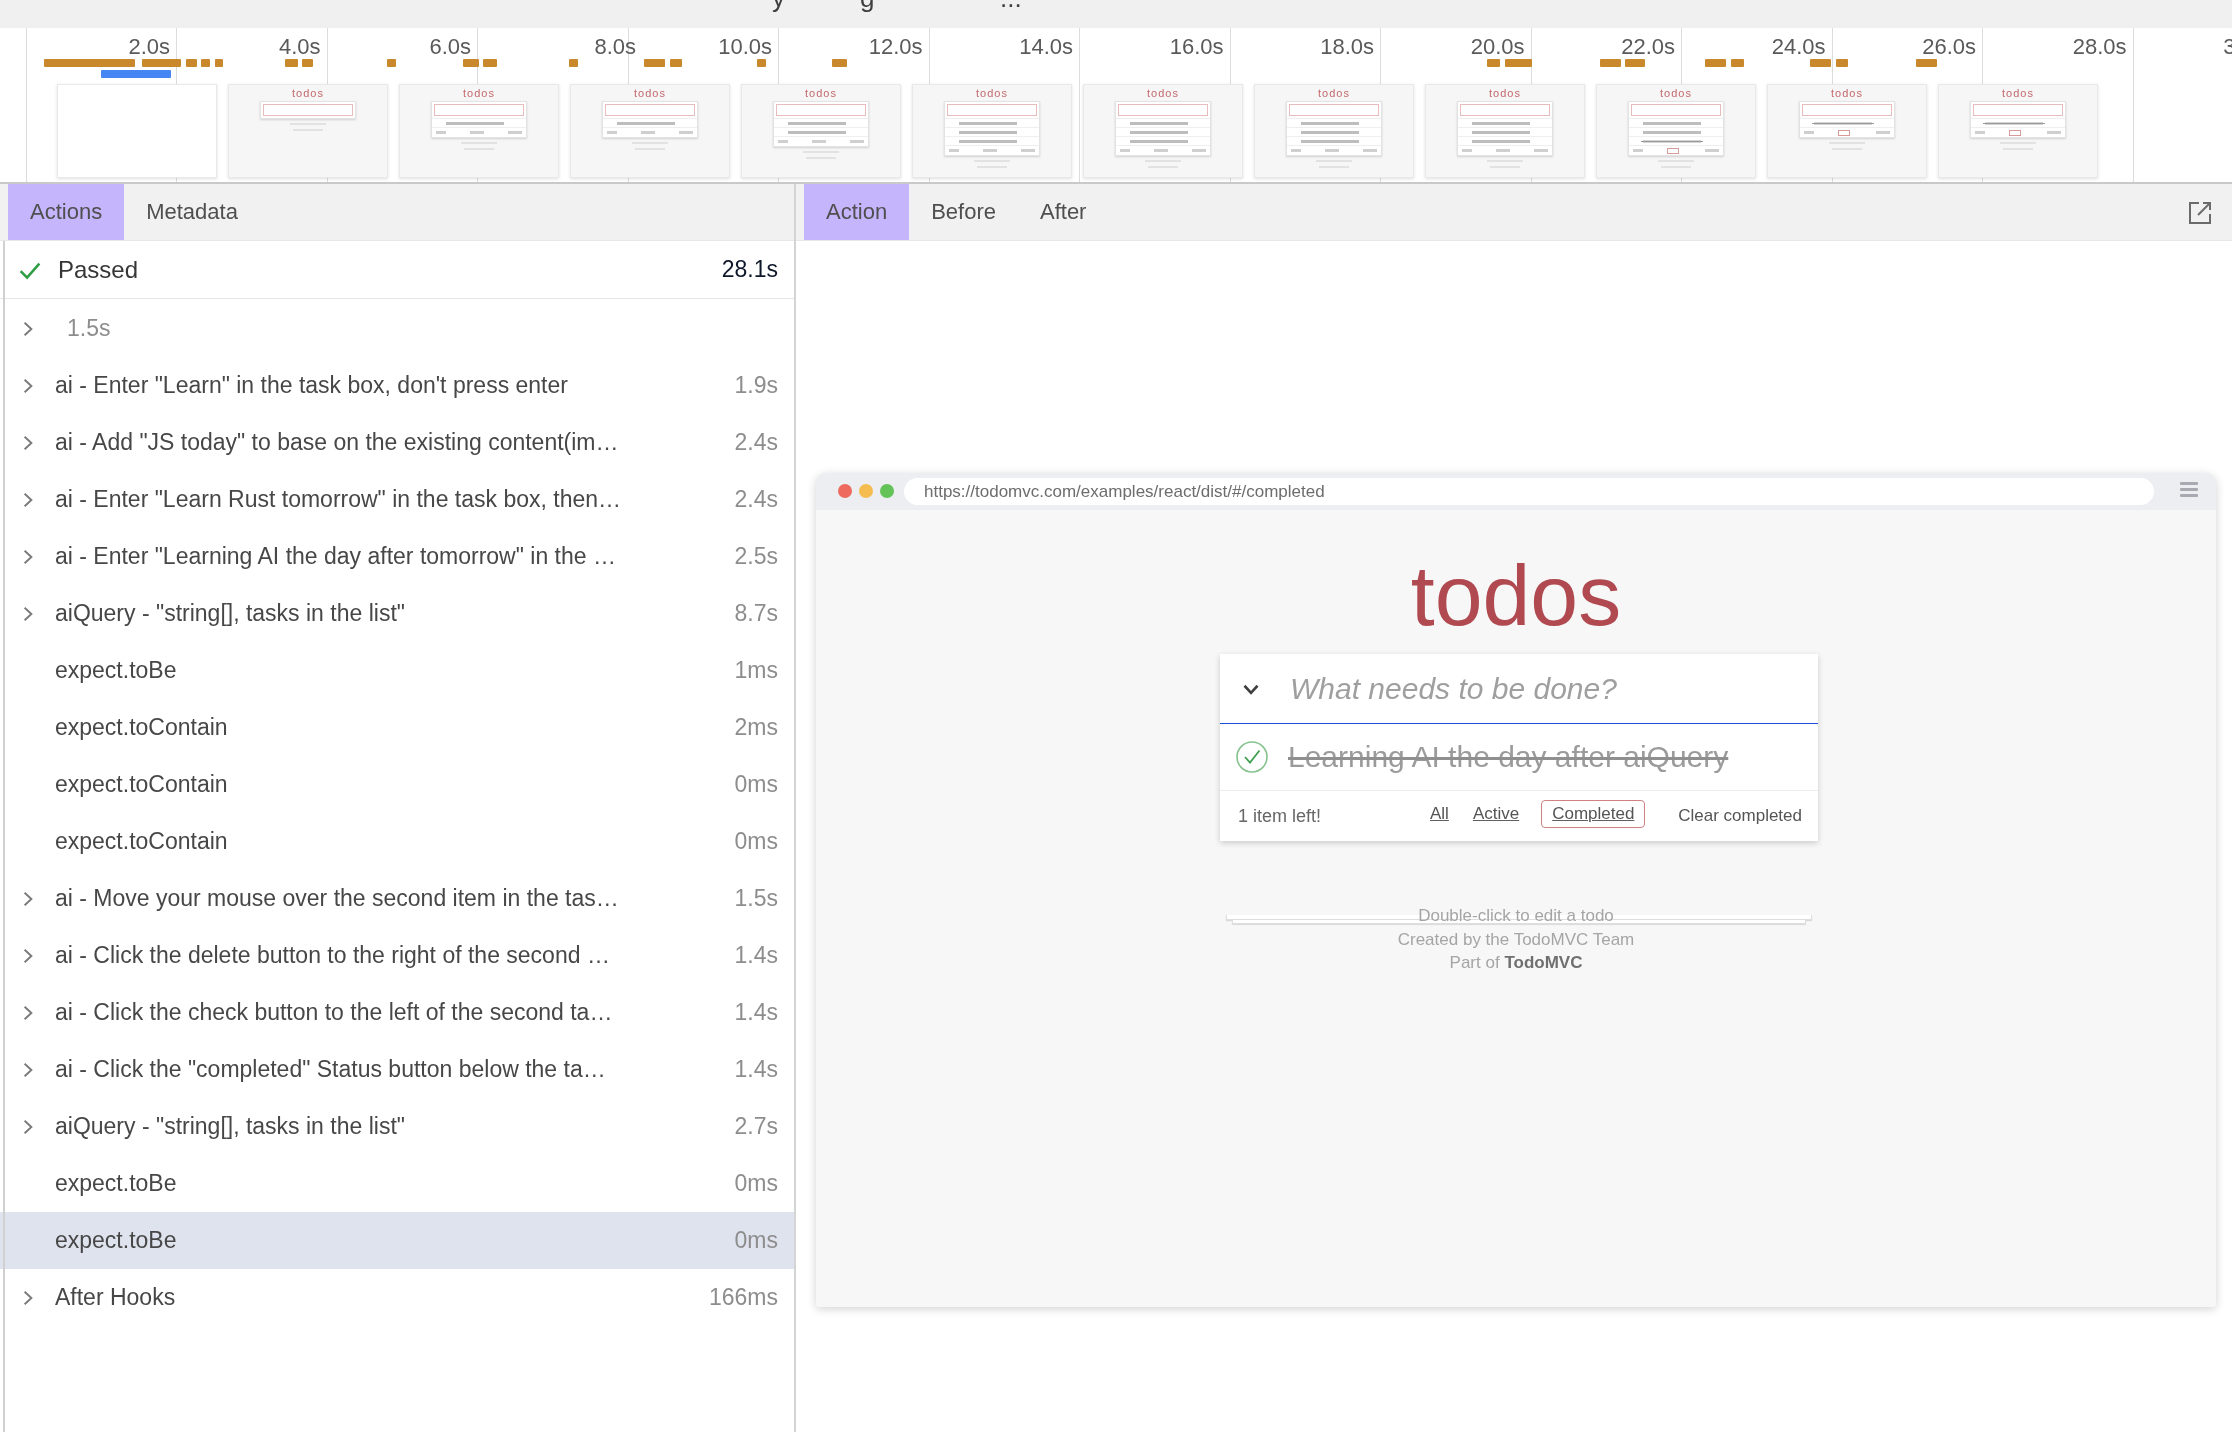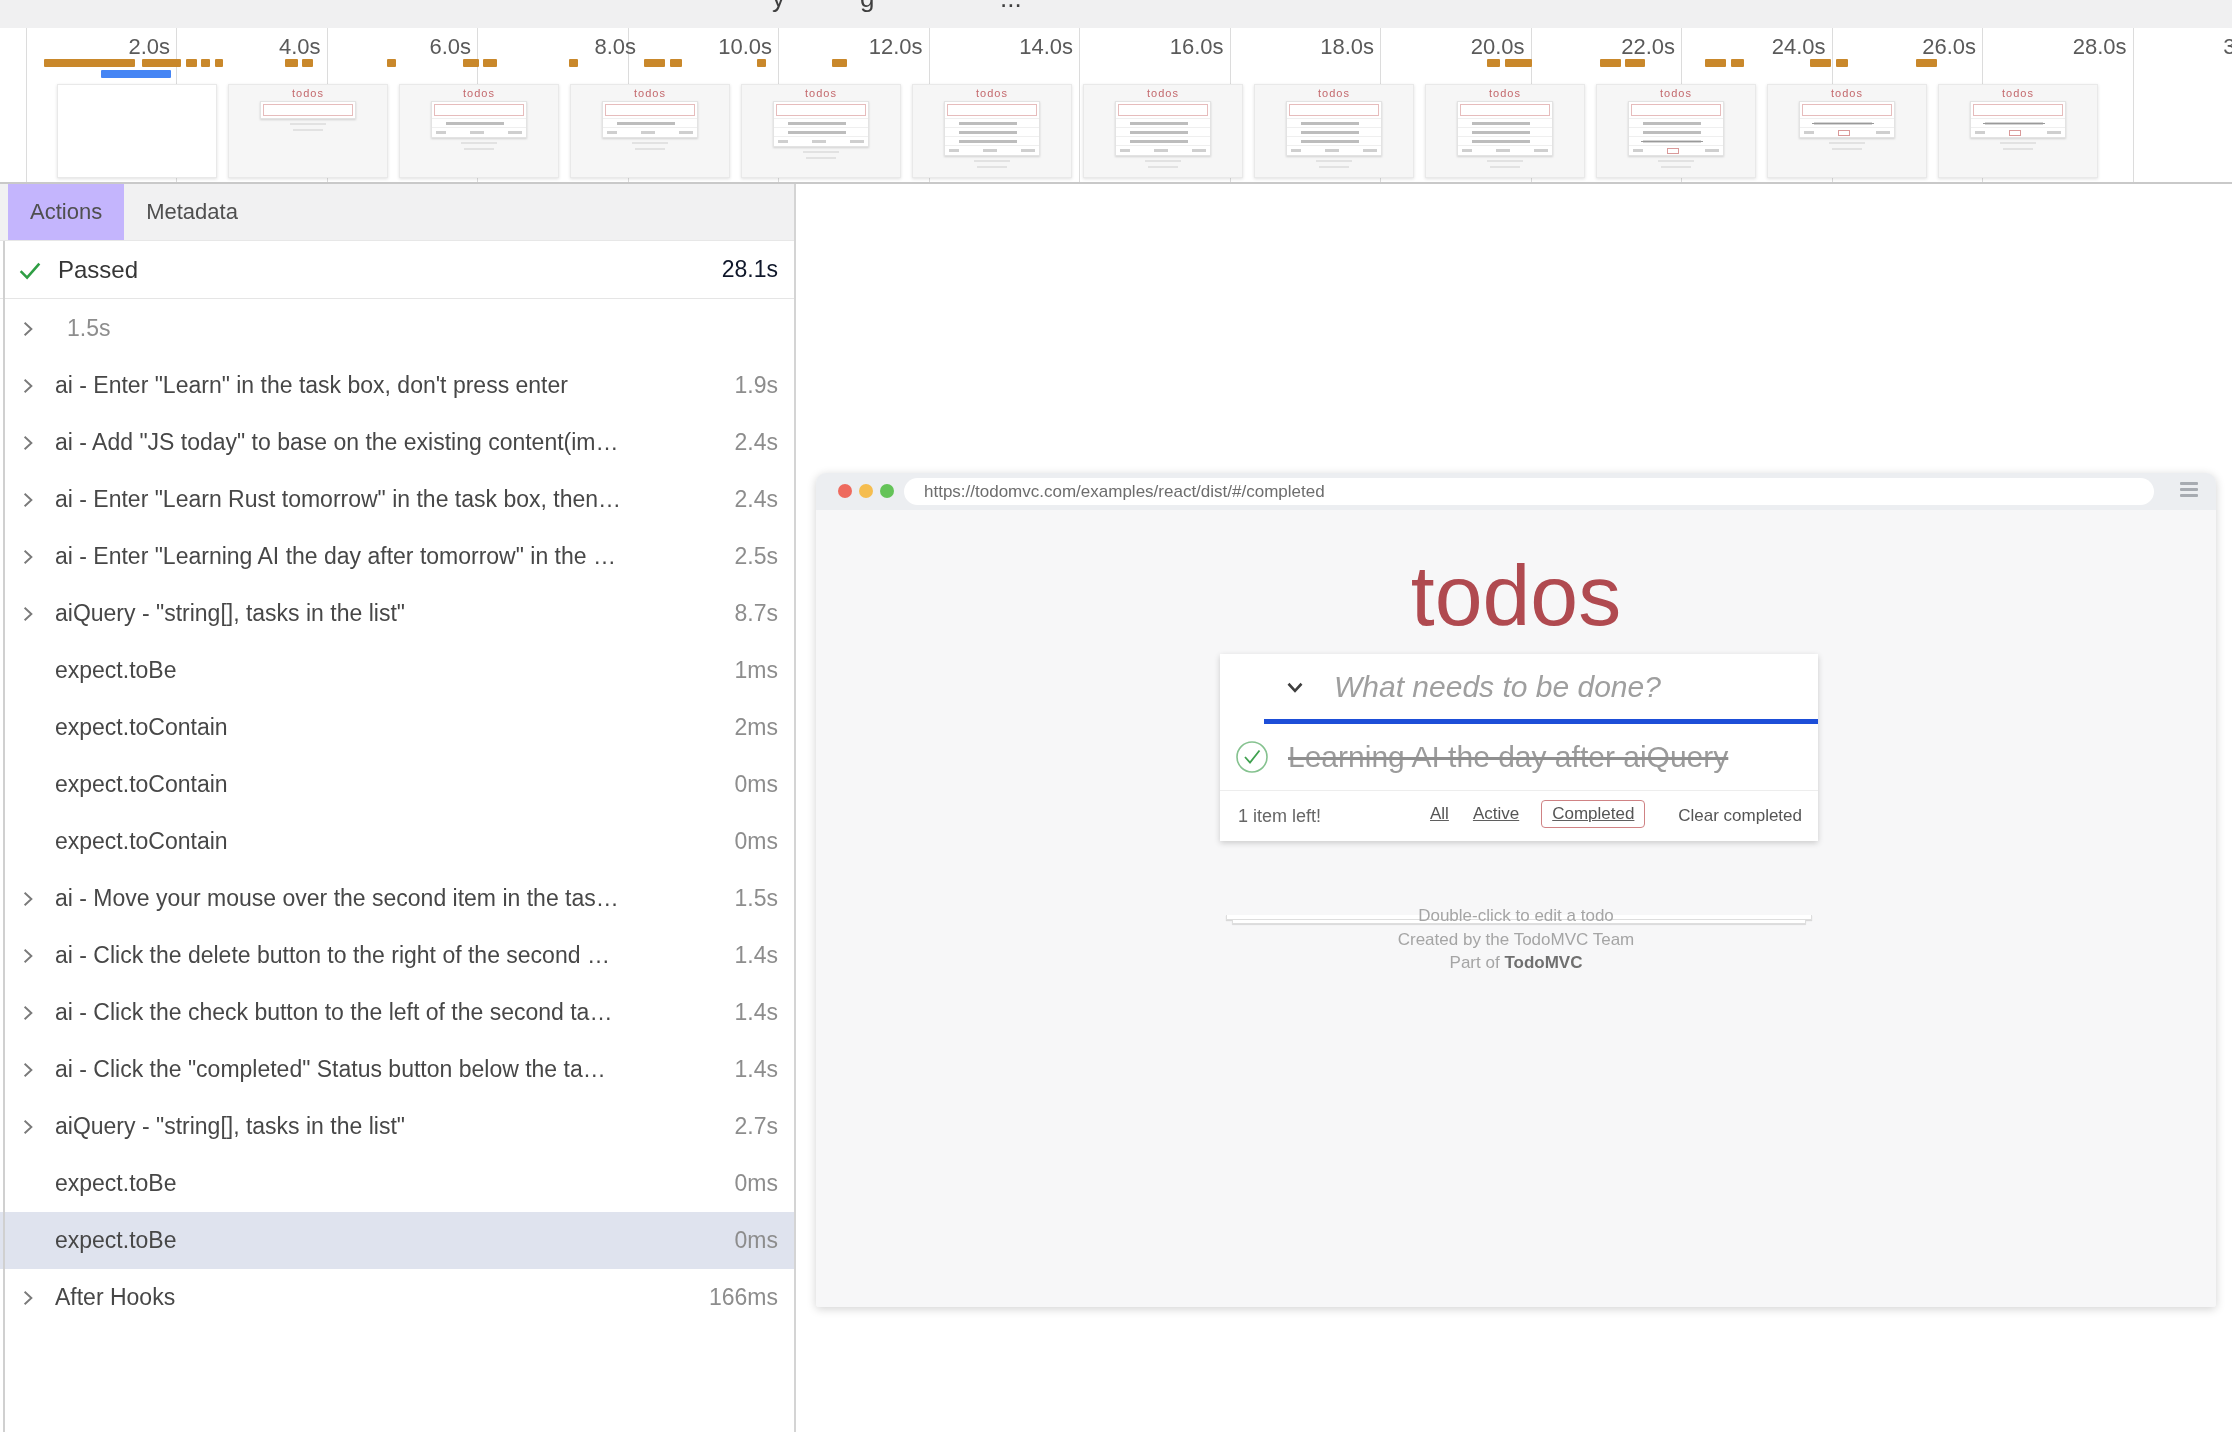--- a/index.html
+++ b/index.html
@@ -77,21 +77,21 @@
             border-radius:14px; display:flex; align-items:center; padding:0 20px; }
   .urlbar span { font-size:17px; color:#6d6d6d; white-space:nowrap; overflow:hidden; }
   .menu-icon { position:absolute; right:18px; top:9px; }
   .menu-icon i { display:block; width:18px; height:3px; background:#a7abb1; margin-bottom:3px; border-radius:1px; }
 
   .page { position:absolute; top:37px; left:0; right:0; bottom:0; background:#f7f7f8; }
   .app-title { position:absolute; top:36px; left:0; width:100%; text-align:center;
                font-size:86px; font-weight:200; color:#b04a50; }
   .todo-card { position:absolute; left:404px; top:144px; width:598px; background:#fff;
                box-shadow:0 2px 6px rgba(0,0,0,.18); }
-  .input-row { height:70px; display:flex; align-items:center; border-bottom:5px solid #1d4ed8; padding:0 18px;margin-left:44px; }
+  .input-row { height:70px; display:flex; align-items:center; border-bottom:1px solid #1d4ed8; padding:0 18px; }
   .input-row .ph { font-size:30px; font-style:italic; color:#9f9f9f; margin-left:26px; }
   .todo-row { height:67px; display:flex; align-items:center; border-bottom:1px solid #ededed; padding:0 10px; }
   .todo-row .txt { font-size:30px; color:#9b9b9b; text-decoration:line-through;
                    text-decoration-color:#8f8f8f; margin-left:14px; }
   .card-footer { height:50px; position:relative; font-size:17px; color:#5f5f5f; }
   .card-footer .left-count { position:absolute; left:18px; top:15px; font-size:18px; color:#666; }
   .filters { position:absolute; left:208px; top:9px; display:flex; align-items:center; gap:20px;text-decoration:underline; }
   .filters .f { padding:4px 2px; color:#555; }
   .filters .f.boxed { border:1.5px solid #cf8284; border-radius:4px; padding:3px 10px; }
   .clear-btn { position:absolute; right:16px; top:15px; color:#555; }
@@ -547,20 +547,32 @@
           <span class="lbl">After Hooks</span>
           <span class="dur">166ms</span>
         </div>
       </div>
     <div class="scrollbar-track"></div>
   </div>
 
   <div class="v-divider"></div>
 
   <div class="right-panel">
+    <div class="tabbar">
+      <div class="tab selected">Action</div>
+      <div class="tab">Before</div>
+      <div class="tab">After</div>
+      <div class="ext-btn">
+        <svg width="32" height="32" viewBox="0 0 32 32">
+          <path d="M15 6 H6 V26 H26 V17" fill="none" stroke="#6b6b6b" stroke-width="2"></path>
+          <line x1="14" y1="18" x2="25.5" y2="6.5" stroke="#6b6b6b" stroke-width="2"></line>
+          <path d="M19 6 H26 V13" fill="none" stroke="#6b6b6b" stroke-width="2"></path>
+        </svg>
+      </div>
+    </div>
 
     <div class="snapshot">
       <div class="chrome">
         <div class="lights">
           <i style="background:#ee6a5e"></i>
           <i style="background:#f5bd4f"></i>
           <i style="background:#64c358"></i>
         </div>
         <div class="urlbar">
           <span>https://todomvc.com/examples/react/dist/#/completed</span>

